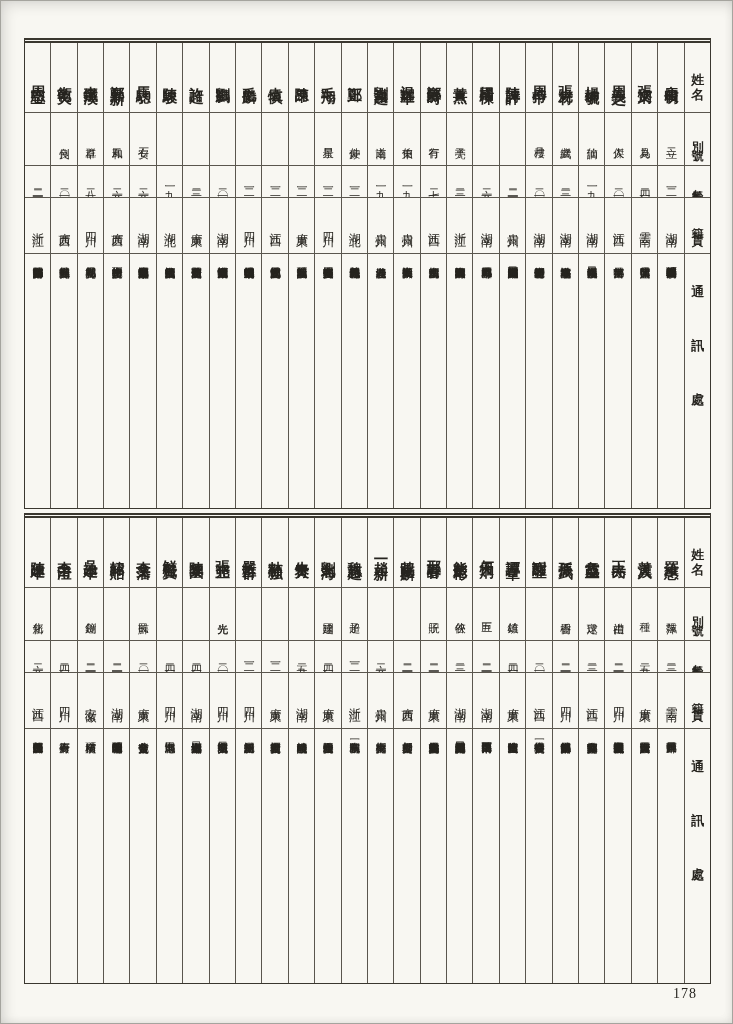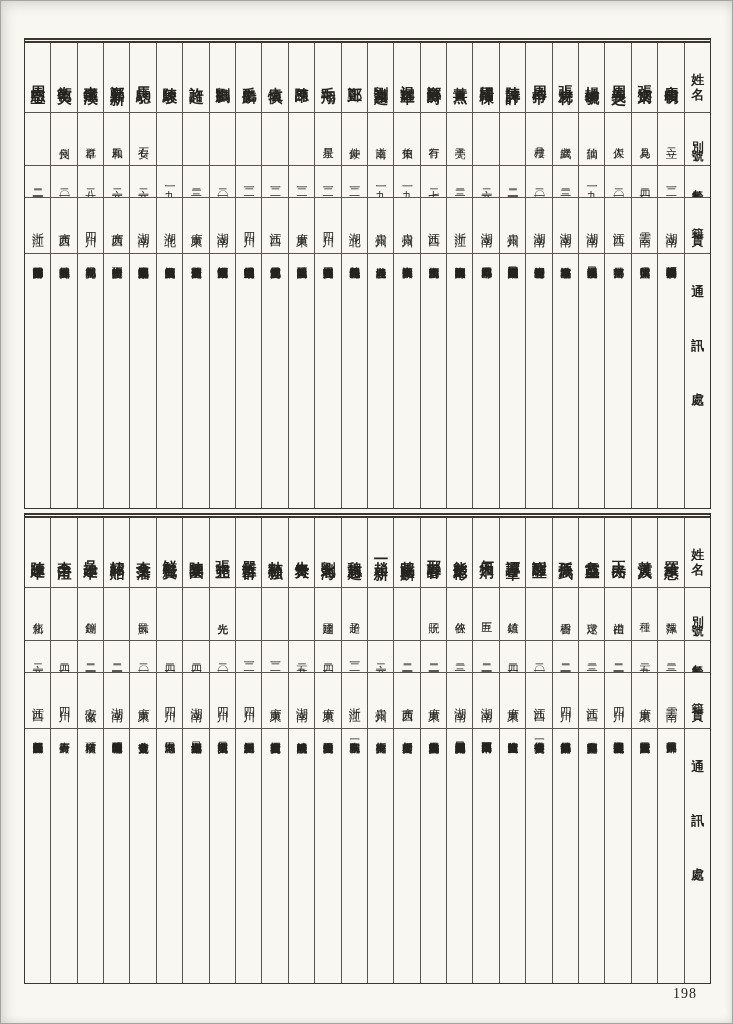--- a/index.html
+++ b/index.html
@@ -974,14 +974,14 @@
           <div class="cell origin">
             <span class="vtext">江西</span>
           </div>
           <div class="cell addr">
             <span class="vtext">玉山縣大西門外陳仍發店收</span>
           </div>
         </div>
       </div>
   </section>
 
-  <div class="page-number">198</div>
+  <div class="page-number">178</div>
 </div>
 
 </body></html>

